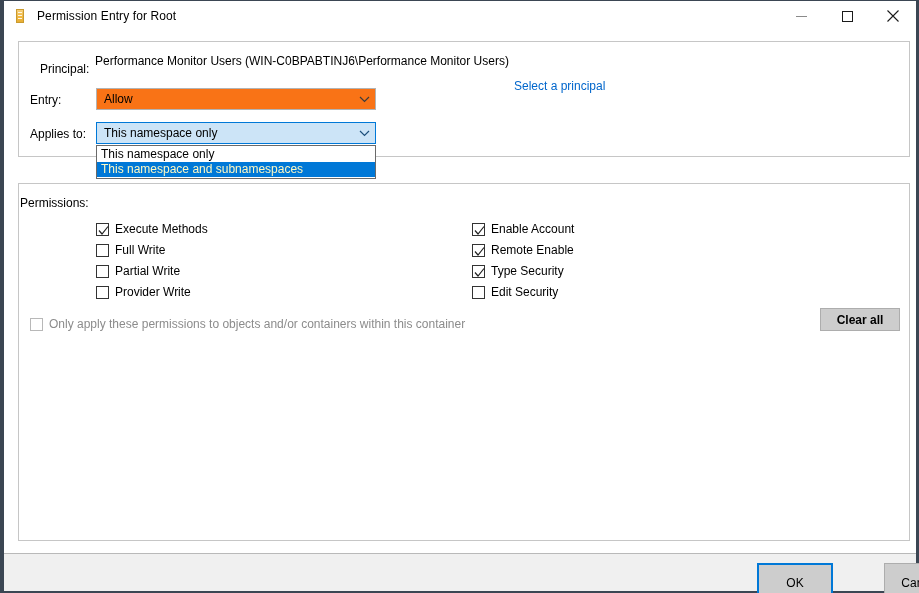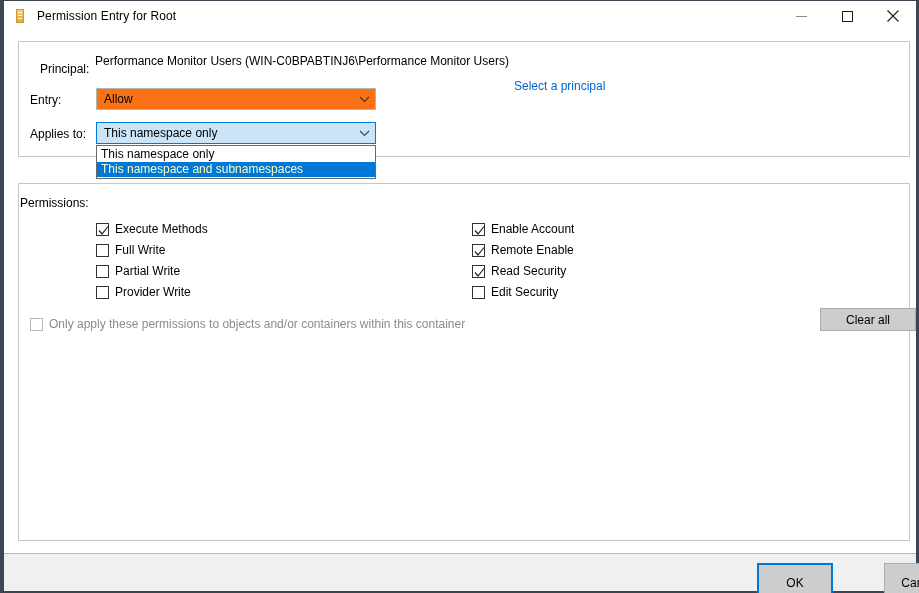--- a/index.html
+++ b/index.html
@@ -226,32 +226,33 @@
   .chk-label.disabled {
     color: #8c8c8c;
   }
   .col-left { left: 92px; }
   .col-right { left: 468px; }
   
   #btn-clear-all {
     position: absolute;
     left: 816px;
     top: 307px;
-    width: 96px;
+    width: 80px;
     height: 23px;
     box-sizing: border-box;
     background: #cdcdcd;
     border: 1px solid #adadad;
     font-family: "Liberation Sans", sans-serif;
     font-size: 12px;
     color: #000;
     display: flex;
     align-items: center;
     justify-content: center;
     cursor: pointer;
+    font-weight: bold;
   }
   
   #chk-only-apply { left: 26px; top: 313px; }
   
   .footer-sep {
     position: absolute;
     left: 0;
     top: 552px;
     width: 912px;
     height: 1px;
@@ -397,21 +398,21 @@
       </svg>
     </span>
     <span class="chk-label">Remote Enable</span>
   </div>
   <div class="chk-row col-right" style="top:260px">
     <span class="chk-box">
       <svg width="11" height="11" viewBox="0 0 11 11">
         <path d="M1 5.5 L4 9 L10 1.5" stroke="#222" stroke-width="1.2" fill="none"></path>
       </svg>
     </span>
-    <span class="chk-label">Read Security</span>
+    <span class="chk-label">Type Security</span>
   </div>
   <div class="chk-row col-right" style="top:281px">
     <span class="chk-box"></span>
     <span class="chk-label">Edit Security</span>
   </div>
 
   <div class="chk-row" id="chk-only-apply">
     <span class="chk-box disabled"></span>
     <span class="chk-label disabled">Only apply these permissions to objects and/or containers within this container</span>
   </div>

